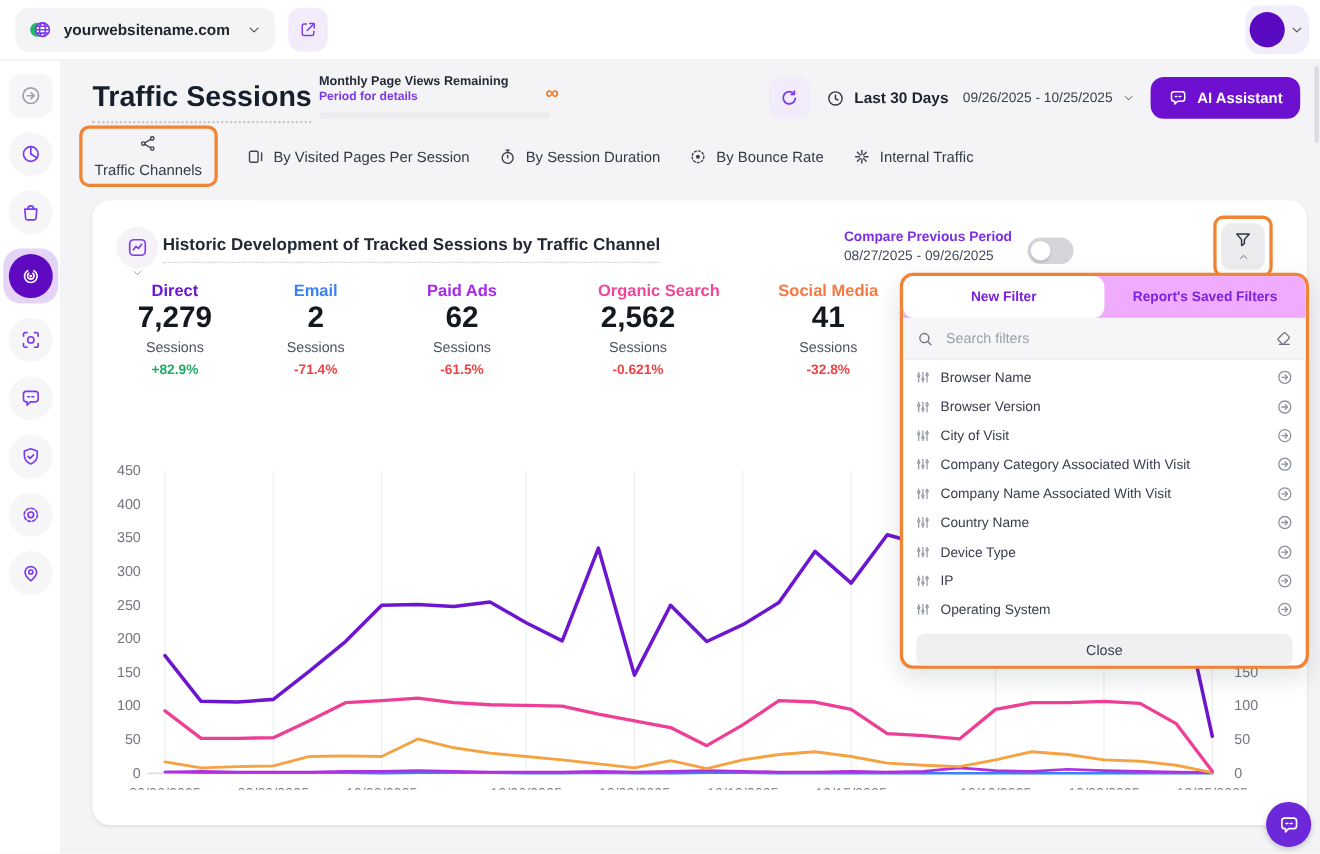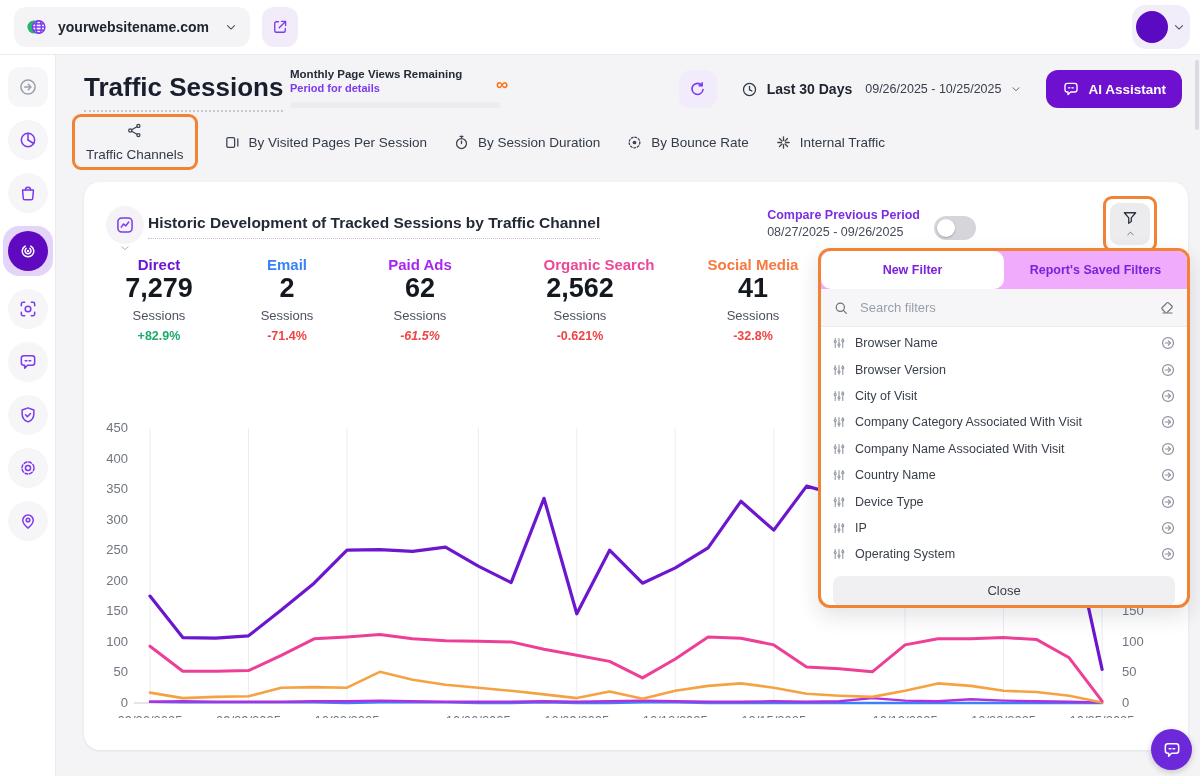--- a/index.html
+++ b/index.html
@@ -34,21 +34,21 @@
   .sb-btn.active .ic{width:20px;height:20px;}
 
   
   .page-title{position:absolute;left:84px;top:72px;font-size:26px;font-weight:800;color:#171e2c;
               border-bottom:2px dotted #c7c7ce;padding-bottom:7px;z-index:2;}
   .quota{position:absolute;left:290px;top:68px;width:212px;z-index:2;}
   .quota-label{font-size:11.5px;font-weight:700;color:#242b36;}
   .quota-link{font-size:11px;font-weight:600;color:#7c3aed;margin-top:2px;cursor:pointer;}
   .quota-bar{margin-top:8px;width:210px;height:6px;background:#ececee;border-radius:3px;}
   .quota-inf{position:absolute;right:-6px;top:8px;color:#f97316;font-size:17px;font-weight:700;line-height:1;}
-  .hdr-controls{position:absolute;right:18px;top:70px;display:flex;align-items:center;gap:10px;z-index:2;}
+  .hdr-controls{position:absolute;right:18px;top:70px;display:flex;align-items:center;z-index:2;}
   .refresh-btn{width:38px;height:38px;border-radius:12px;background:#f2ebfb;color:#7c3aed;display:flex;align-items:center;justify-content:center;cursor:pointer;}
   .refresh-btn .ic{width:19px;height:19px;}
   .date-pill{height:38px;background:#f4f4f6;border-radius:12px;display:flex;align-items:center;gap:9px;padding:0 14px;cursor:pointer;}
   .date-pill .ic.clock{width:17px;height:17px;color:#313845;}
   .date-preset{font-size:14px;font-weight:700;color:#1d2430;}
   .date-range{font-size:12.5px;color:#39404c;margin-left:4px;}
   .date-pill .chev{width:12px;height:12px;}
   .ai-btn{height:38px;background:#6e10d0;color:#fff;border-radius:12px;display:flex;align-items:center;gap:8px;
           padding:0 16px;font-size:13.5px;font-weight:700;cursor:pointer;}
   .ai-btn .ic{width:18px;height:18px;}
@@ -396,21 +396,21 @@
       <div class="stat" style="left: 203px;">
     <div class="stat-label" style="color: rgb(59, 130, 246);">Email</div>
     <div class="stat-value">2</div>
     <div class="stat-unit">Sessions</div>
     <div class="stat-delta" style="color: rgb(239, 68, 68);">-71.4%</div>
   </div>
       <div class="stat" style="left: 336px;">
     <div class="stat-label" style="color: rgb(168, 38, 239);">Paid Ads</div>
     <div class="stat-value">62</div>
     <div class="stat-unit">Sessions</div>
-    <div class="stat-delta" style="color: rgb(239, 68, 68); font-style: italic;">-61.5%</div>
+    <div class="stat-delta" style="color: rgb(239, 68, 68);">-61.5%</div>
   </div>
       <div class="stat" style="left: 496px;">
     <div class="stat-label" style="color: rgb(236, 72, 153); margin-left: 38px;">Organic Search</div>
     <div class="stat-value">2,562</div>
     <div class="stat-unit">Sessions</div>
     <div class="stat-delta" style="color: rgb(239, 68, 68);">-0.621%</div>
   </div>
       <div class="stat" style="left: 669px;">
     <div class="stat-label" style="color: rgb(248, 121, 63);">Social Media</div>
     <div class="stat-value">41</div>

